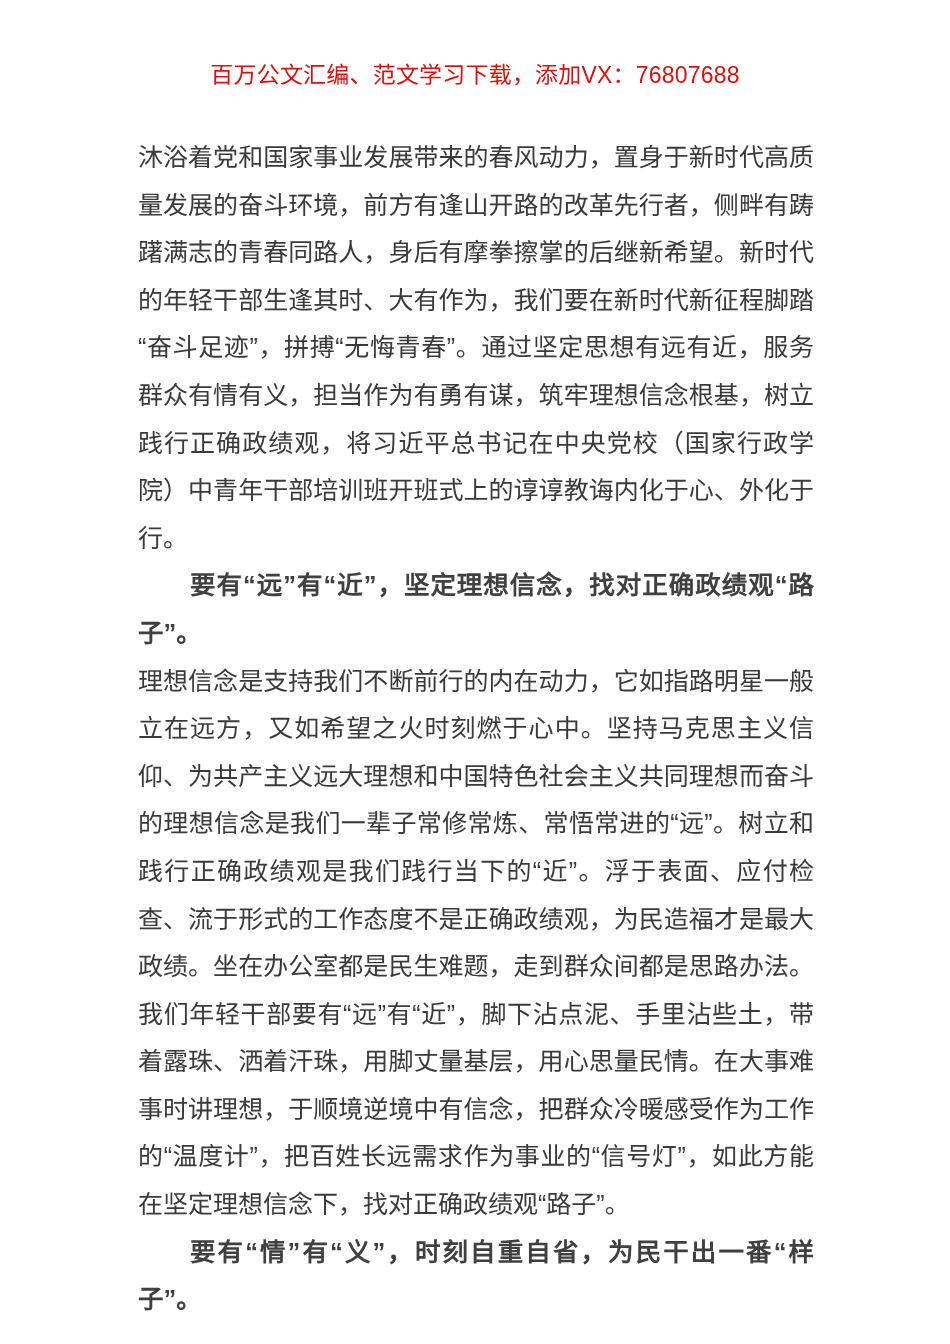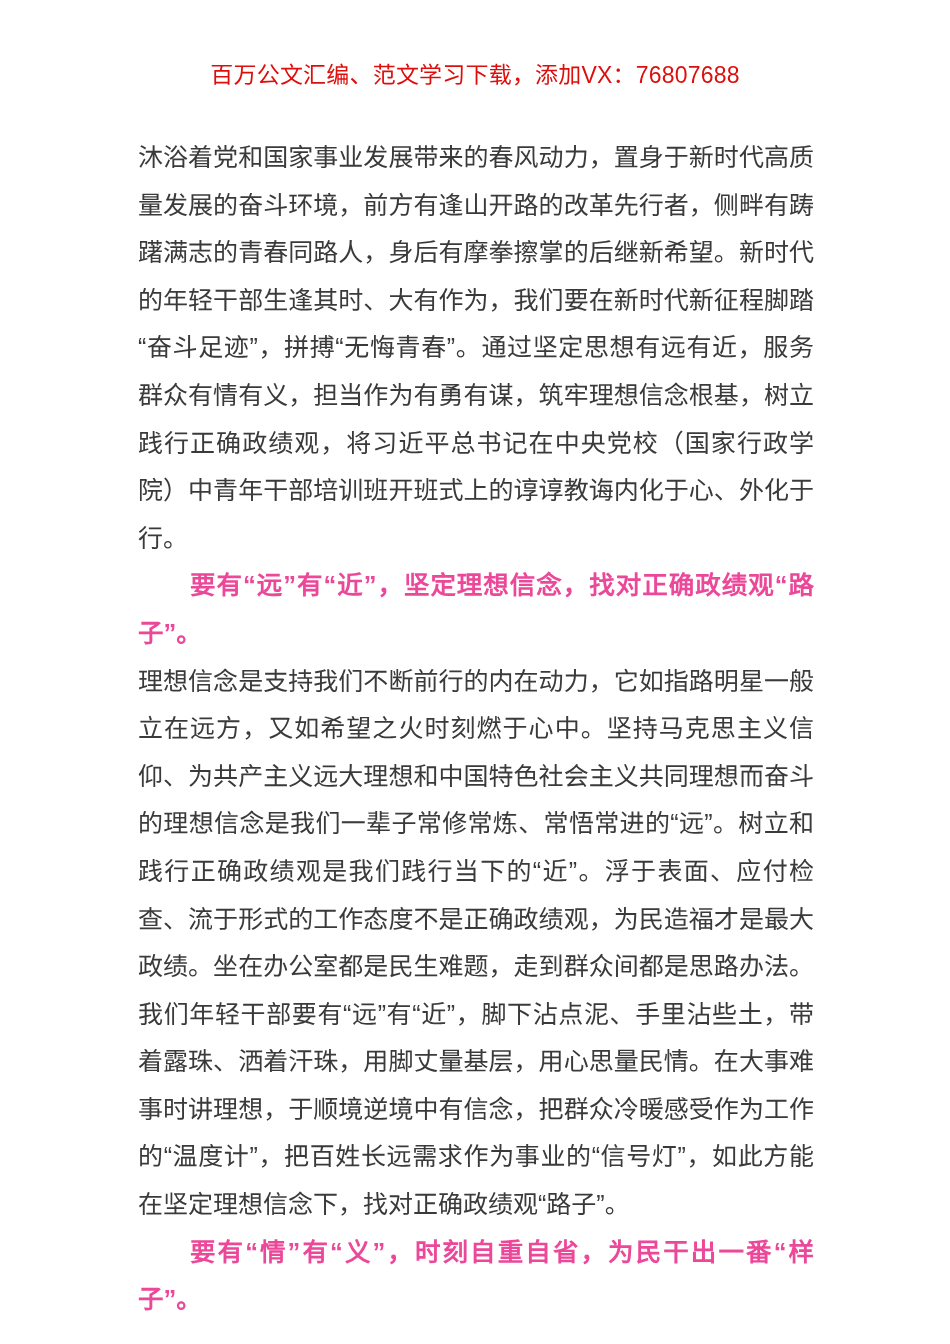--- a/index.html
+++ b/index.html
@@ -65,21 +65,21 @@
 
   .para.indent {
     text-indent: 0;
   }
 
   .heading {
     margin: 0;
     font-size: 25.5px;
     line-height: 47.6px;
     font-weight: 700;
-    color: #ec4899;
+    color: #404040;
     text-indent: 52px;
     text-align: justify;
     text-align-last: left;
     text-justify: inter-ideograph;
     word-break: break-all;
     letter-spacing: 0px;
   }
 </style>
 </head>
 <body>

